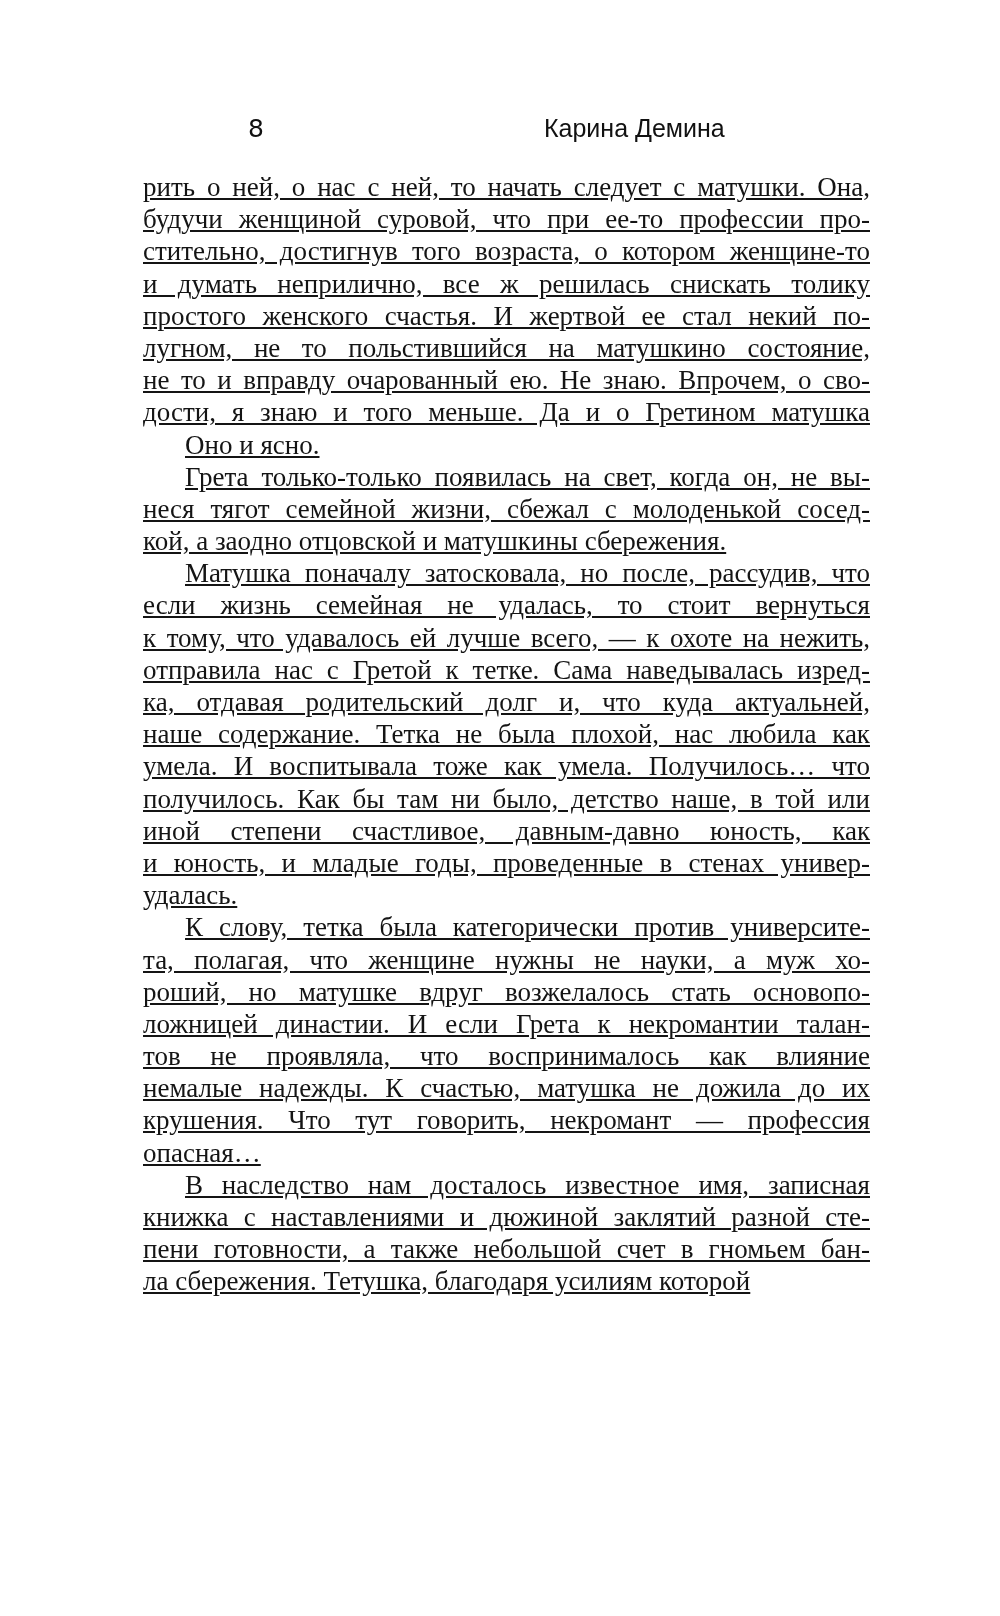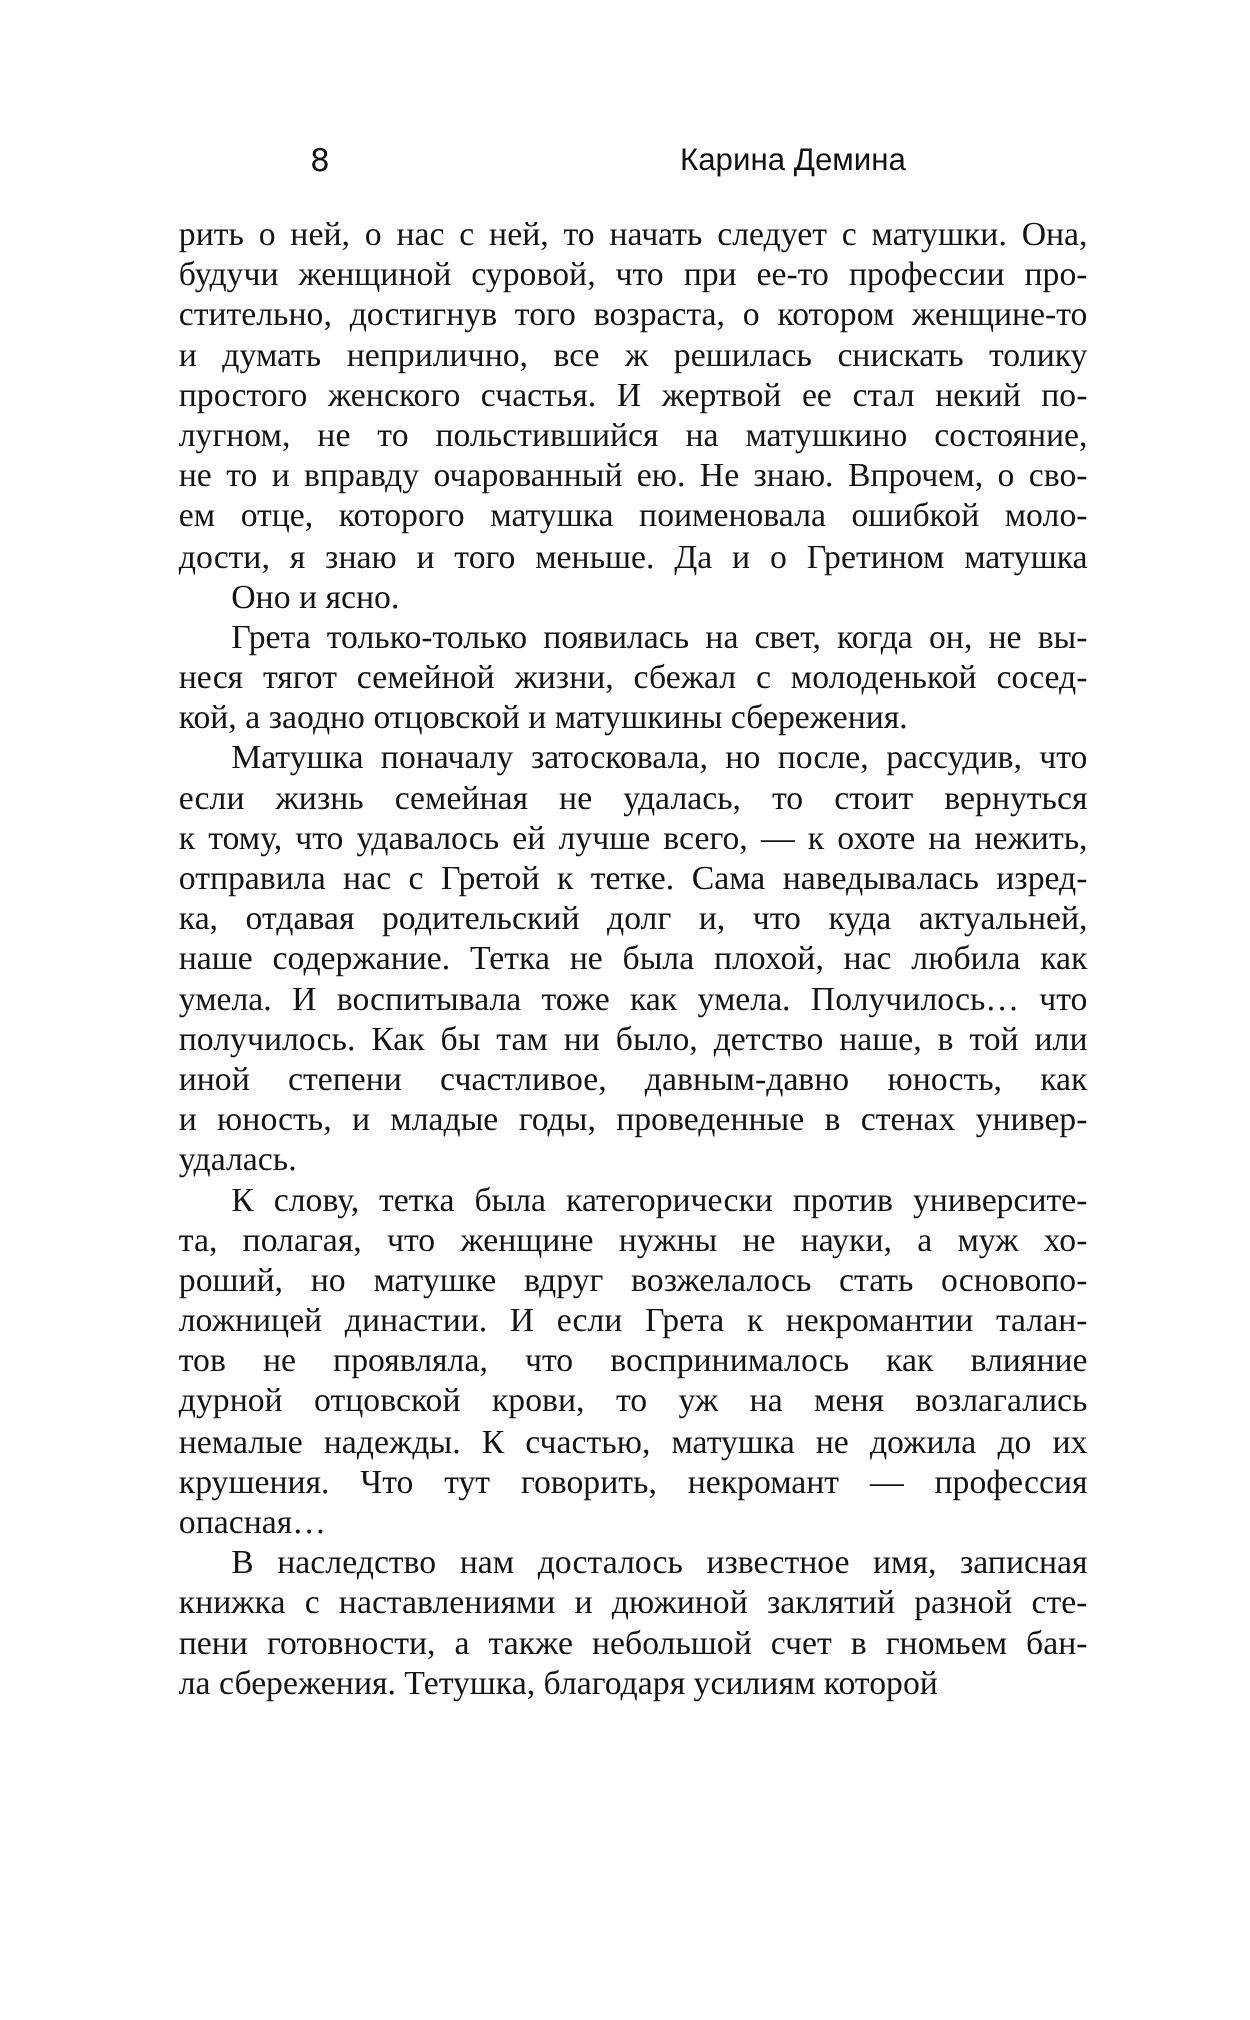--- a/index.html
+++ b/index.html
@@ -43,20 +43,21 @@
     left: 143px;
     width: 727px;
     font-family: "Liberation Serif", serif;
     font-size: 27px;
     line-height: 32.2px;
     color: #141414;
   }
   .paragraph {
     margin: 0;
     padding: 0;
+    text-decoration: underline;
   }
   .line {
     text-align: justify;
     text-align-last: justify;
     white-space: normal;
     height: 32.2px;
   }
   .line.last {
     text-align-last: left;
   }
@@ -74,21 +75,20 @@
   </div>
   <div class="text-block">
       <div class="paragraph">
         <div class="line">рить о ней, о нас с ней, то начать следует с матушки. Она,</div>
         <div class="line">будучи женщиной суровой, что при ее-то профессии про-</div>
         <div class="line">стительно, достигнув того возраста, о котором женщине-то</div>
         <div class="line">и думать неприлично, все ж решилась снискать толику</div>
         <div class="line">простого женского счастья. И жертвой ее стал некий по-</div>
         <div class="line">лугном, не то польстившийся на матушкино состояние,</div>
         <div class="line">не то и вправду очарованный ею. Не знаю. Впрочем, о сво-</div>
-        <div class="line">ем отце, которого матушка поименовала ошибкой моло-</div>
         <div class="line">дости, я знаю и того меньше. Да и о Гретином матушка</div>
       </div>
       <div class="paragraph">
         <div class="line last indent">Оно и ясно.</div>
       </div>
       <div class="paragraph">
         <div class="line indent">Грета только-только появилась на свет, когда он, не вы-</div>
         <div class="line">неся тягот семейной жизни, сбежал с молоденькой сосед-</div>
         <div class="line last">кой, а заодно отцовской и матушкины сбережения.</div>
       </div>
@@ -104,21 +104,20 @@
         <div class="line">иной степени счастливое, давным-давно юность, как</div>
         <div class="line">и юность, и младые годы, проведенные в стенах универ-</div>
         <div class="line last">удалась.</div>
       </div>
       <div class="paragraph">
         <div class="line indent">К слову, тетка была категорически против университе-</div>
         <div class="line">та, полагая, что женщине нужны не науки, а муж хо-</div>
         <div class="line">роший, но матушке вдруг возжелалось стать основопо-</div>
         <div class="line">ложницей династии. И если Грета к некромантии талан-</div>
         <div class="line">тов не проявляла, что воспринималось как влияние</div>
-        <div class="line">дурной отцовской крови, то уж на меня возлагались</div>
         <div class="line">немалые надежды. К счастью, матушка не дожила до их</div>
         <div class="line">крушения. Что тут говорить, некромант — профессия</div>
         <div class="line last">опасная…</div>
       </div>
       <div class="paragraph">
         <div class="line indent">В наследство нам досталось известное имя, записная</div>
         <div class="line">книжка с наставлениями и дюжиной заклятий разной сте-</div>
         <div class="line">пени готовности, а также небольшой счет в гномьем бан-</div>
         <div class="line last">ла сбережения. Тетушка, благодаря усилиям которой</div>
       </div>

